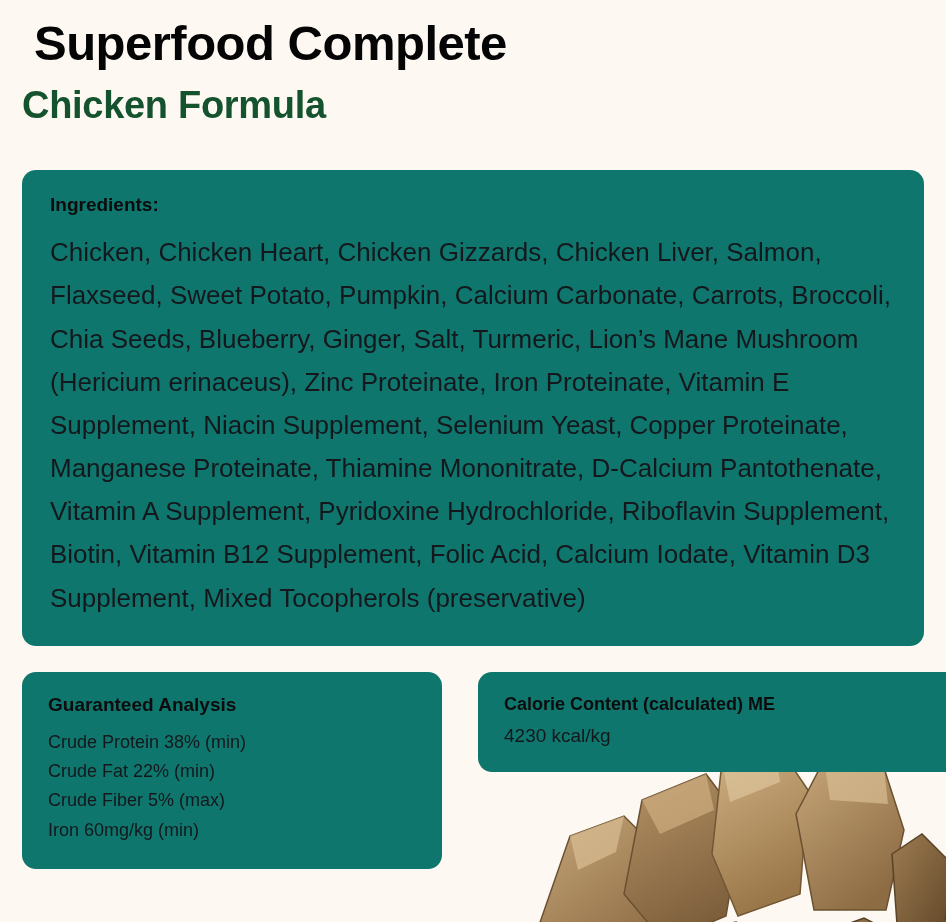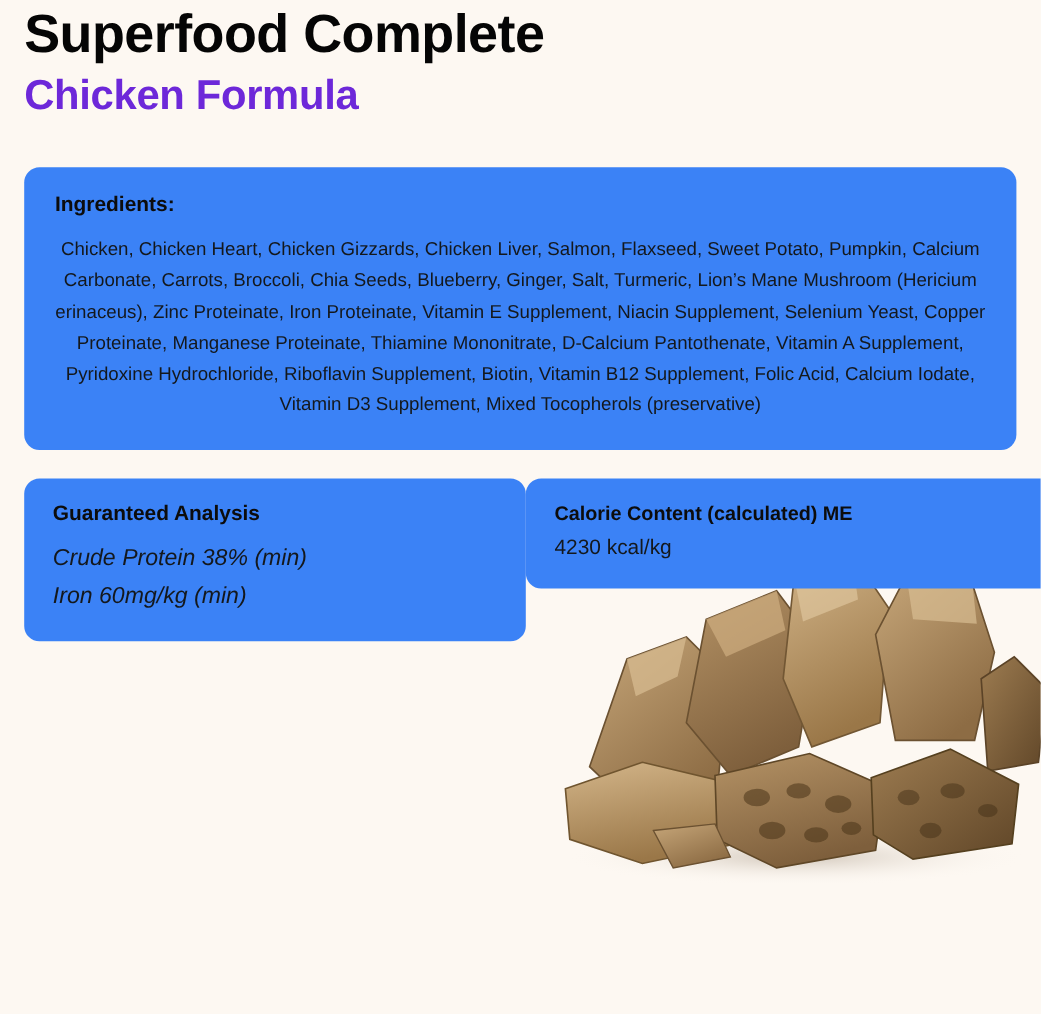--- a/index.html
+++ b/index.html
@@ -26,85 +26,83 @@
   
   .header {
     padding-top: 4px;
   }
   .title {
     font-size: 49px;
     font-weight: bold;
     letter-spacing: -0.5px;
     line-height: 1.12;
     color: #050505;
-    margin: 0;
+    margin: 12px;
   }
   .subtitle {
     font-size: 38px;
     font-weight: bold;
     letter-spacing: -0.3px;
     line-height: 1.2;
-    color: #6d28d9;
+    color: #14532d;
     margin: 6px 0 0 0;
   }
 
   
   .card {
-    background: #3b82f6;
+    background: #0f766e;
     border-radius: 14px;
     box-sizing: border-box;
   }
   .ingredients-card {
     margin-top: 42px;
     padding: 24px 28px 26px 28px;
   }
   .card-heading {
     font-size: 19px;
     font-weight: bold;
     color: #0c0c0c;
     margin: 0 0 14px 0;
     line-height: 1.2;
   }
   .ingredients-body {
-    font-size: 17px;
+    font-size: 26px;
     line-height: 1.66;
     color: #14181c;
     margin: 0;
-    text-align: center;
   }
 
   
   .lower {
     position: relative;
     margin-top: 26px;
     height: 340px;
   }
   .ga-card {
     position: absolute;
     left: 0;
     top: 0;
-    width: 456px;
+    width: 420px;
     padding: 22px 26px 24px 26px;
   }
   .ga-heading {
     font-size: 19px;
     font-weight: bold;
     margin: 0 0 12px 0;
     color: #0c0c0c;
   }
   .ga-list {
     list-style: none;
     margin: 0;
     padding: 0;
   }
   .ga-list li {
-    font-size: 21px;
+    font-size: 18px;
     line-height: 1.63;
     color: #14181c;
-    font-style: italic;
   }
 
   .cal-card {
     position: absolute;
     left: 456px;
     top: 0;
     width: 514px;
     padding: 22px 26px 22px 26px;
   }
   .cal-heading {
@@ -215,20 +213,22 @@
         </g>
 
         <polygon points="120,288 176,282 190,312 138,322" fill="url(#g2)" stroke="#6b5131" stroke-width="1.2"></polygon>
       </svg>
     </div>
 
     <div class="card ga-card">
       <div class="ga-heading">Guaranteed Analysis</div>
       <ul class="ga-list">
         <li>Crude Protein 38% (min)</li>
+        <li>Crude Fat 22% (min)</li>
+        <li>Crude Fiber 5% (max)</li>
         <li>Iron 60mg/kg (min)</li>
       </ul>
     </div>
 
     <div class="card cal-card">
       <div class="cal-heading">Calorie Content (calculated) ME</div>
       <div class="cal-line">4230 kcal/kg</div>
     </div>
 
   </div>

